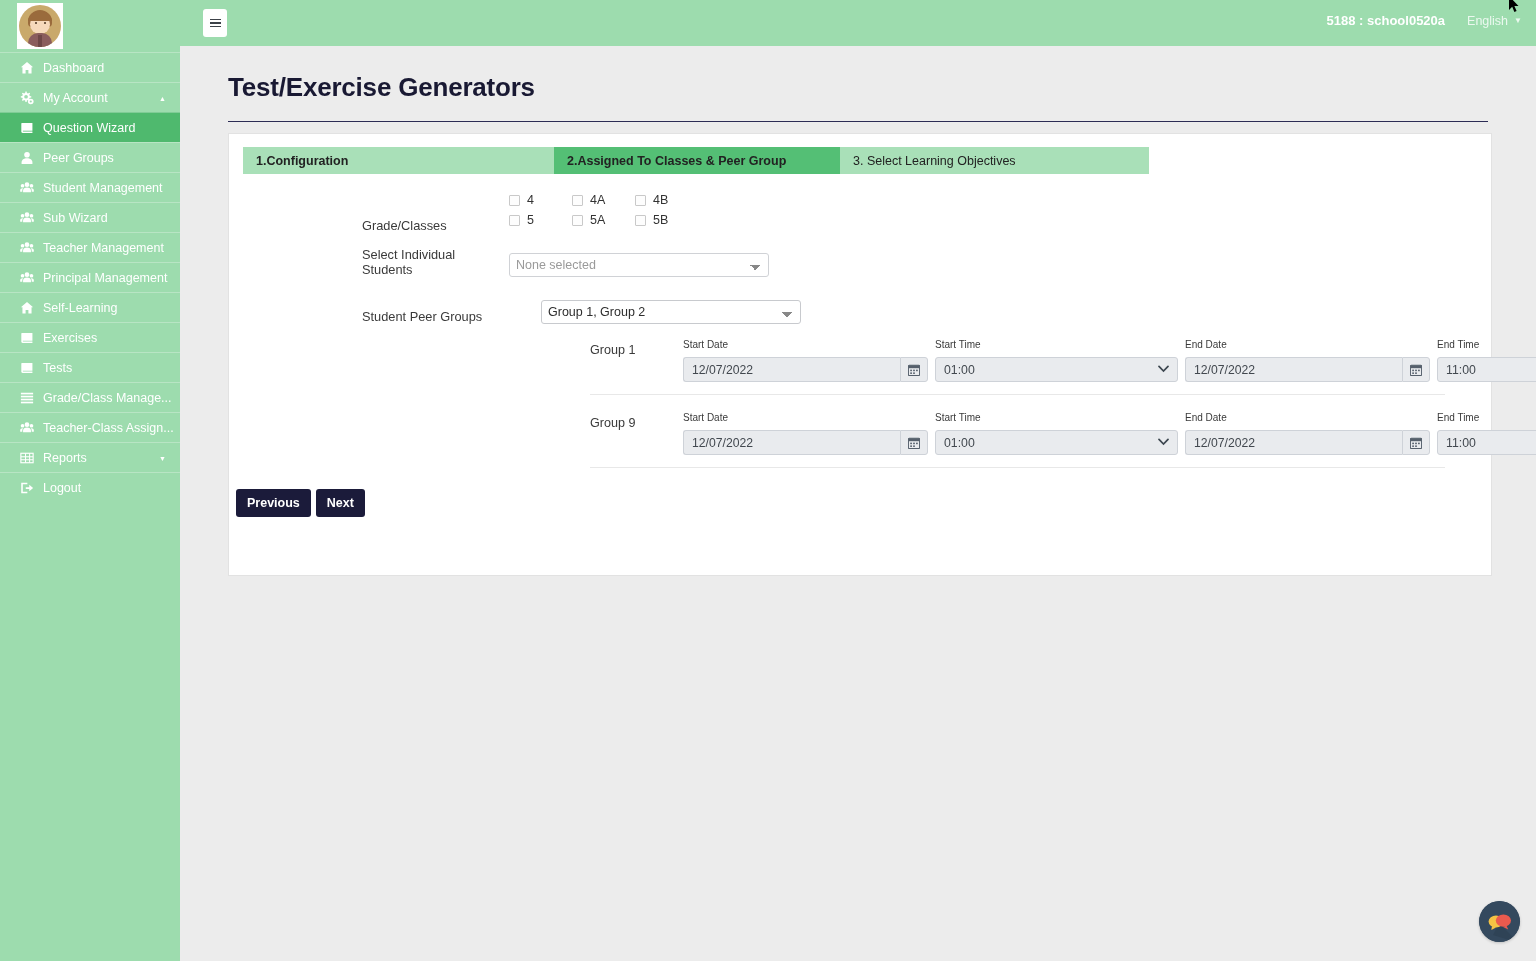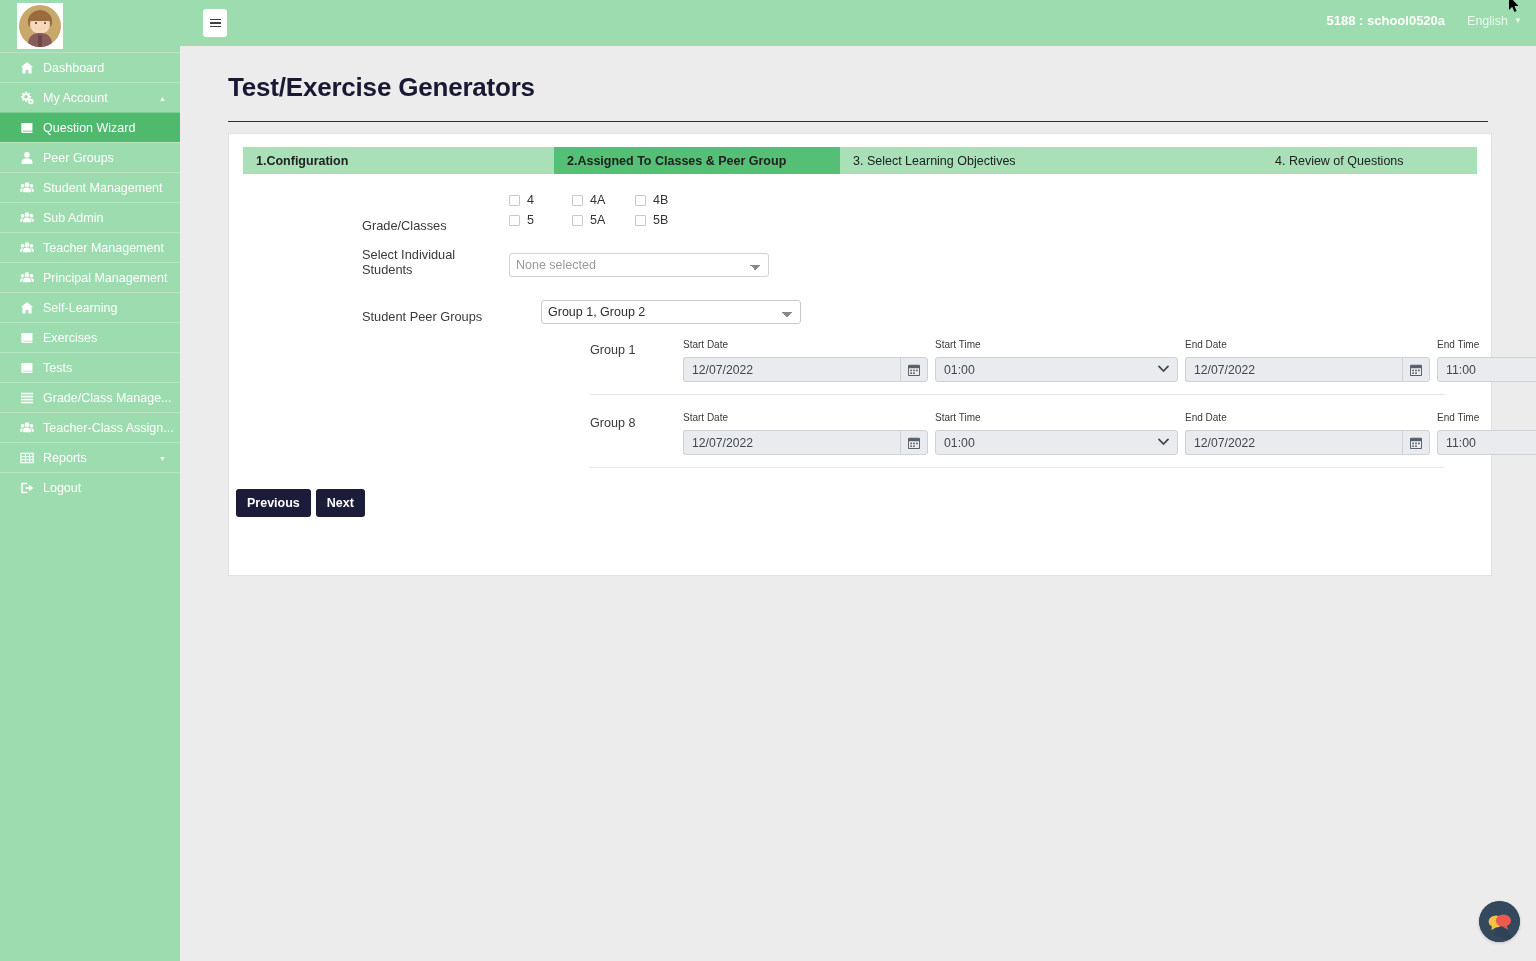--- a/index.html
+++ b/index.html
@@ -332,21 +332,21 @@
         <span class="nav-ico">
           <svg width="14" height="14" viewBox="0 0 16 16">
             <circle cx="8" cy="4.2" r="2.7"></circle>
             <circle cx="2.9" cy="5.4" r="2.1"></circle>
             <circle cx="13.1" cy="5.4" r="2.1"></circle>
             <path d="M8 7.5 C5.4 7.5 3.5 8.9 3.5 11 L3.5 12.8 L12.5 12.8 L12.5 11 C12.5 8.9 10.6 7.5 8 7.5 Z"></path>
             <path d="M2.9 8.2 C1.4 8.2 0.2 9.1 0.2 10.4 L0.2 12.2 L2.6 12.2 L2.6 11 C2.6 9.9 3 9 3.7 8.4 Z"></path>
             <path d="M13.1 8.2 C14.6 8.2 15.8 9.1 15.8 10.4 L15.8 12.2 L13.4 12.2 L13.4 11 C13.4 9.9 13 9 12.3 8.4 Z"></path>
           </svg>
         </span>
-        <span>Sub Admin</span>
+        <span>Sub Wizard</span>
       </div>
       <div class="nav-item">
         <span class="nav-ico">
           <svg width="14" height="14" viewBox="0 0 16 16">
             <circle cx="8" cy="4.2" r="2.7"></circle>
             <circle cx="2.9" cy="5.4" r="2.1"></circle>
             <circle cx="13.1" cy="5.4" r="2.1"></circle>
             <path d="M8 7.5 C5.4 7.5 3.5 8.9 3.5 11 L3.5 12.8 L12.5 12.8 L12.5 11 C12.5 8.9 10.6 7.5 8 7.5 Z"></path>
             <path d="M2.9 8.2 C1.4 8.2 0.2 9.1 0.2 10.4 L0.2 12.2 L2.6 12.2 L2.6 11 C2.6 9.9 3 9 3.7 8.4 Z"></path>
             <path d="M13.1 8.2 C14.6 8.2 15.8 9.1 15.8 10.4 L15.8 12.2 L13.4 12.2 L13.4 11 C13.4 9.9 13 9 12.3 8.4 Z"></path>
@@ -463,21 +463,20 @@
 <div id="main">
   <div id="page-title">Test/Exercise Generators</div>
   <div id="title-rule"></div>
 
   <div id="card">
 
     <div id="tabs">
       <div class="tab t1">1.Configuration</div>
       <div class="tab t2">2.Assigned To Classes &amp; Peer Group</div>
       <div class="tab t3">3. Select Learning Objectives</div>
-      <div class="tab t4">4. Review of Questions</div>
     </div>
 
     <div id="form">
 
       <div class="frow" style="margin-bottom:12px;">
         <div class="flabel">Grade/Classes</div>
         <div class="checks-wrap">
           <div class="checkrow">
             <label class="chk">
               <input type="checkbox" style="">
@@ -587,21 +586,21 @@
               </select>
               
             </div>
           </div>
         </div>
         <div class="group-sep"></div>
       </div>
 
       <div class="group-block" style="margin-top:17px;">
         <div class="grow">
-          <div class="gname">Group 8</div>
+          <div class="gname">Group 9</div>
 
           <div class="fld">
             <div class="cap">Start Date</div>
             <div class="date-group">
               <input type="text" value="12/07/2022" style="">
               <div class="cal-btn">
                 <svg width="12" height="12" viewBox="0 0 14 14">
                   <rect x="0.5" y="1.5" width="13" height="12" rx="1" fill="none" stroke="#56606c" stroke-width="1.2"></rect>
                   <rect x="0.5" y="1.5" width="13" height="3.4" fill="#56606c"></rect>
                   <rect x="2.6" y="6.6" width="2" height="1.8" fill="#56606c"></rect>

